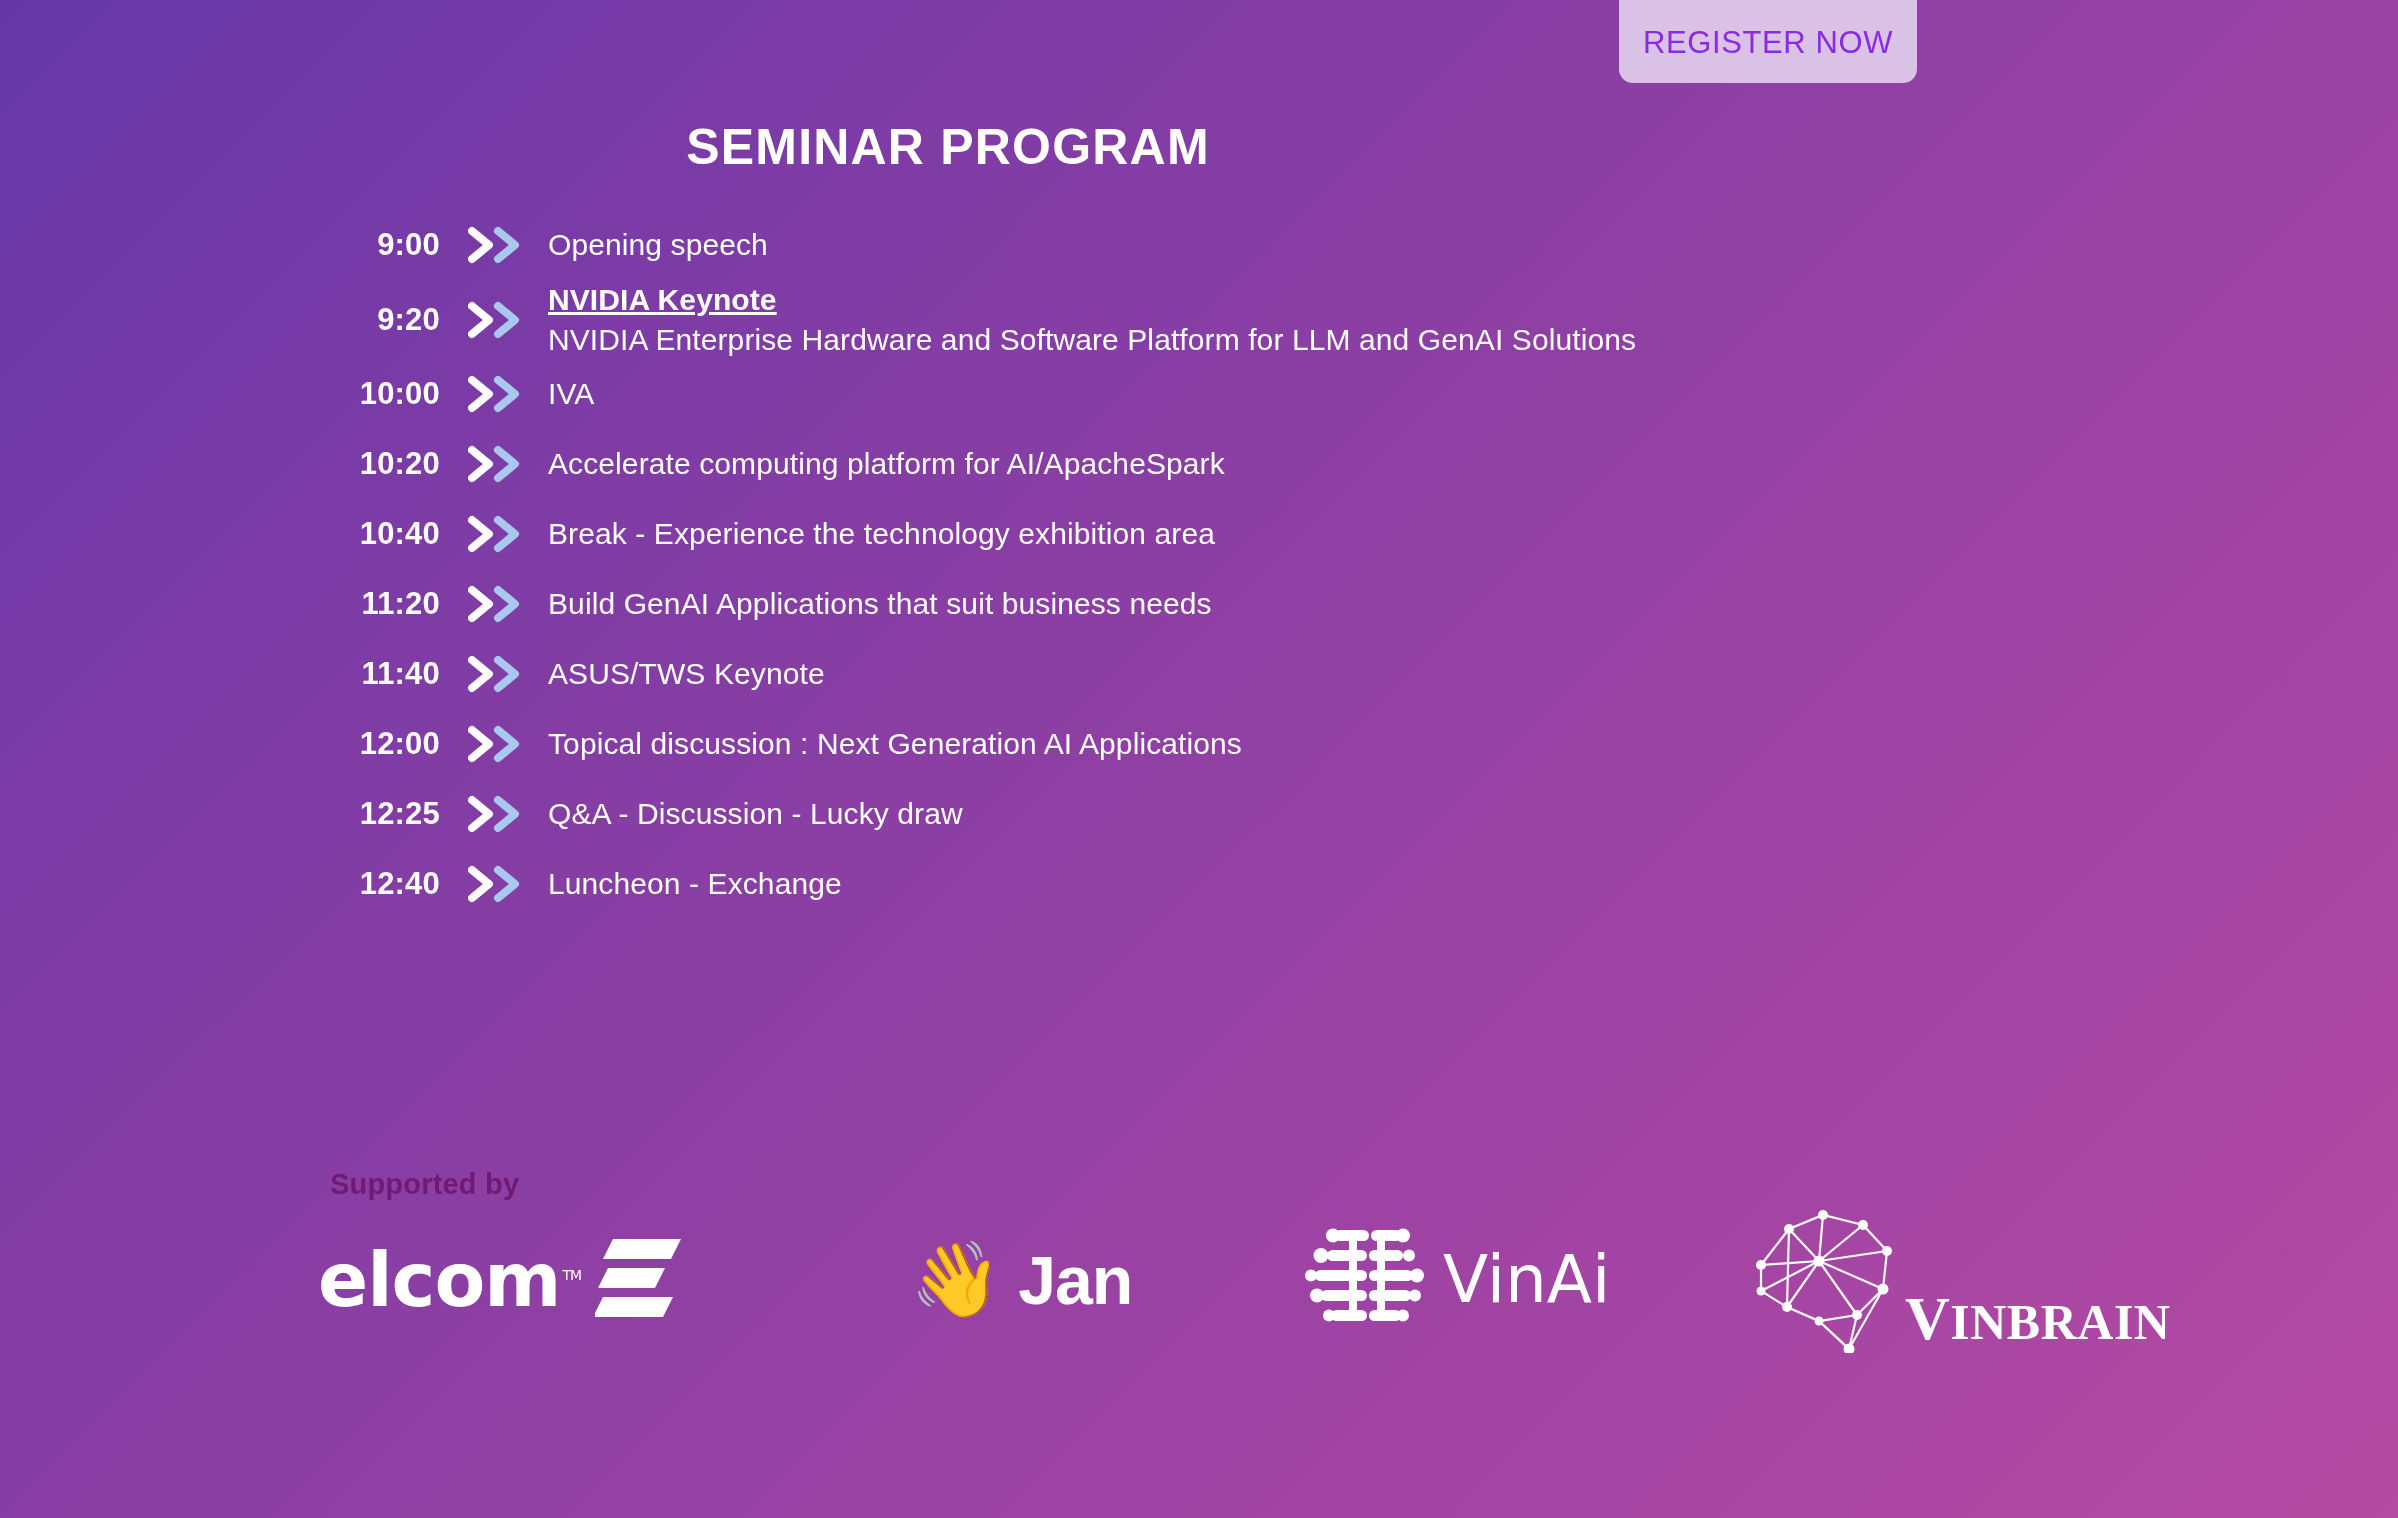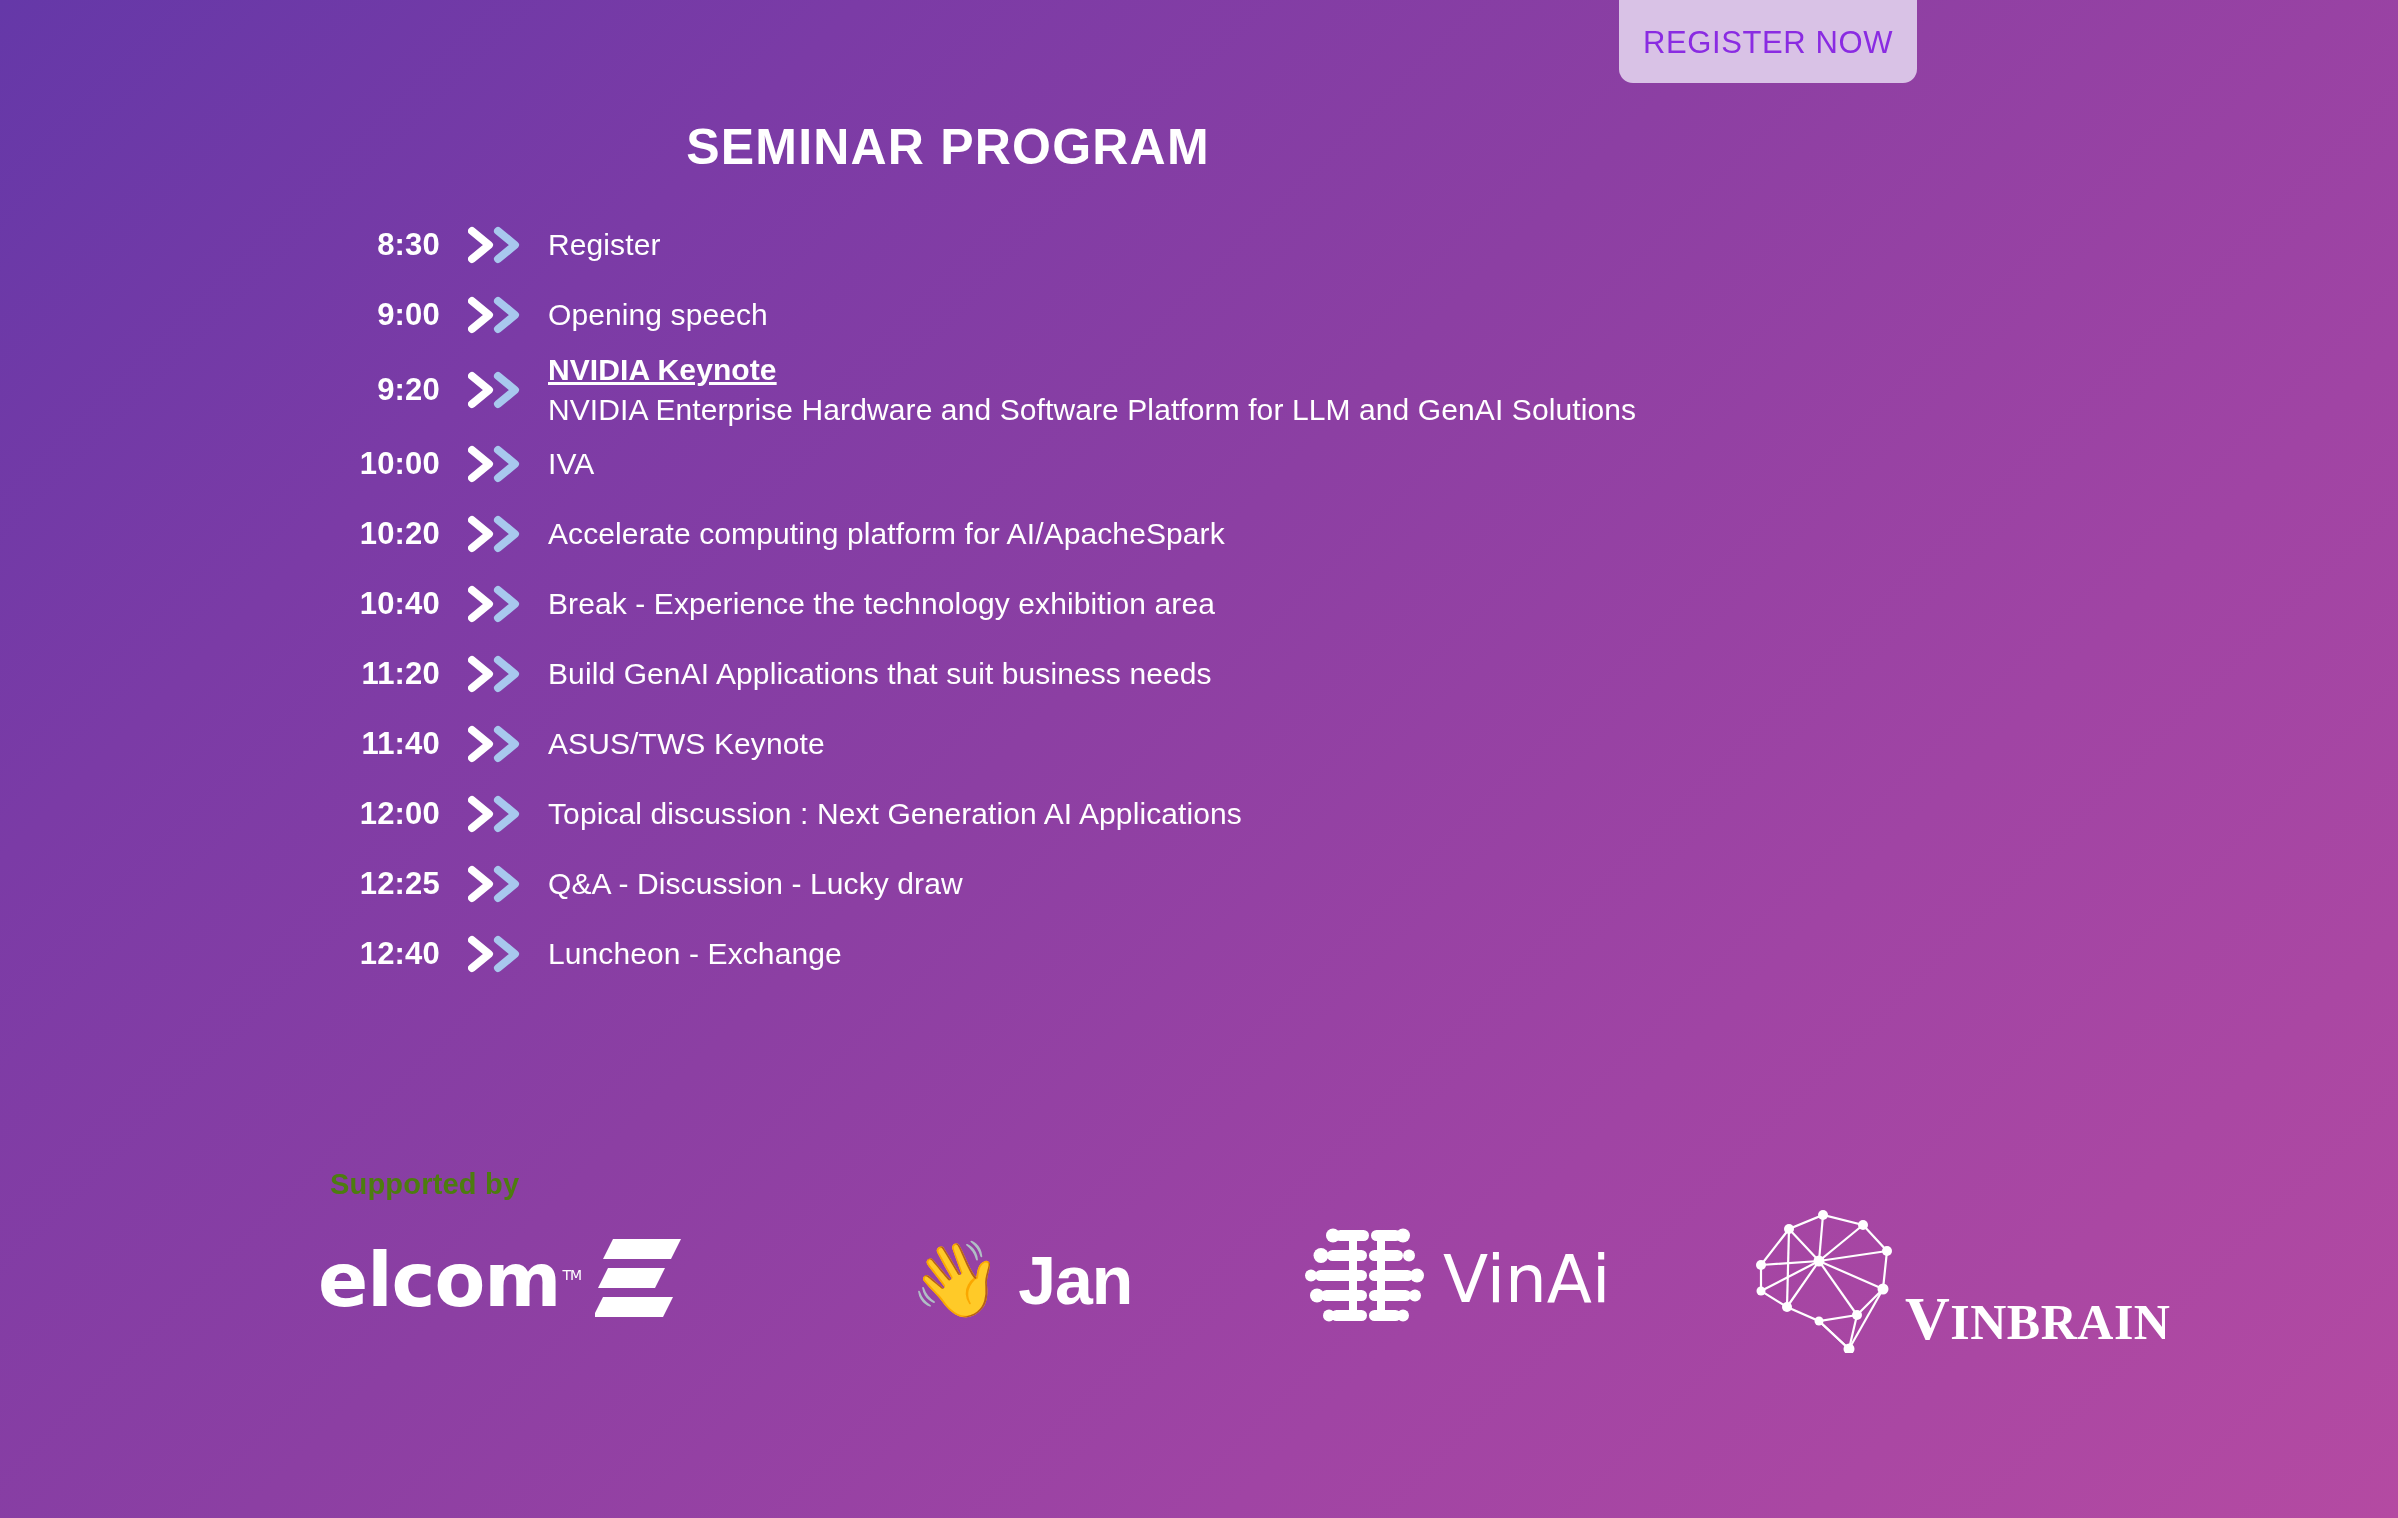--- a/index.html
+++ b/index.html
@@ -87,21 +87,21 @@
   .agenda-text .ttl{ font-weight:700; display:block;text-decoration:underline; }
   .agenda-text .sub{ font-weight:400; display:block; }
   .agenda-text b{ font-weight:400; }
 
   
   #supported-label{
     position:absolute;
     left:330px; top:1168px;
     font-size:29px;
     font-weight:700;
-    color:#4d7c0f;
+    color:#701a75;
     letter-spacing:.2px;
   }
   #logo-strip{
     position:absolute;
     left:300px; top:1205px;
     width:1900px; height:150px;
     display:flex;
     align-items:center;
   }
   .logo-cell{
@@ -160,30 +160,20 @@
   .hand{ font-size:74px; line-height:1; }
 </style>
 </head>
 <body>
 
 <button id="register-btn">REGISTER NOW</button>
 
 <h1 id="page-title">SEMINAR PROGRAM</h1>
 
 <div id="agenda">
-    <div class="agenda-row">
-      <div class="agenda-time">8:30</div>
-      <div class="chev">
-        <svg width="56" height="38" viewBox="0 0 56 38" aria-hidden="true">
-      <path d="M4,5 L21,19 L4,33" stroke="#ffffff" stroke-width="8" fill="none" stroke-linecap="round" stroke-linejoin="round"></path>
-      <path d="M30,5 L47,19 L30,33" stroke="#a8c8ee" stroke-width="8" fill="none" stroke-linecap="round" stroke-linejoin="round"></path>
-    </svg>
-      </div>
-      <div class="agenda-text"><span>Register</span></div>
-    </div>
     <div class="agenda-row">
       <div class="agenda-time">9:00</div>
       <div class="chev">
         <svg width="56" height="38" viewBox="0 0 56 38" aria-hidden="true">
       <path d="M4,5 L21,19 L4,33" stroke="#ffffff" stroke-width="8" fill="none" stroke-linecap="round" stroke-linejoin="round"></path>
       <path d="M30,5 L47,19 L30,33" stroke="#a8c8ee" stroke-width="8" fill="none" stroke-linecap="round" stroke-linejoin="round"></path>
     </svg>
       </div>
       <div class="agenda-text"><span>Opening speech</span></div>
     </div>

